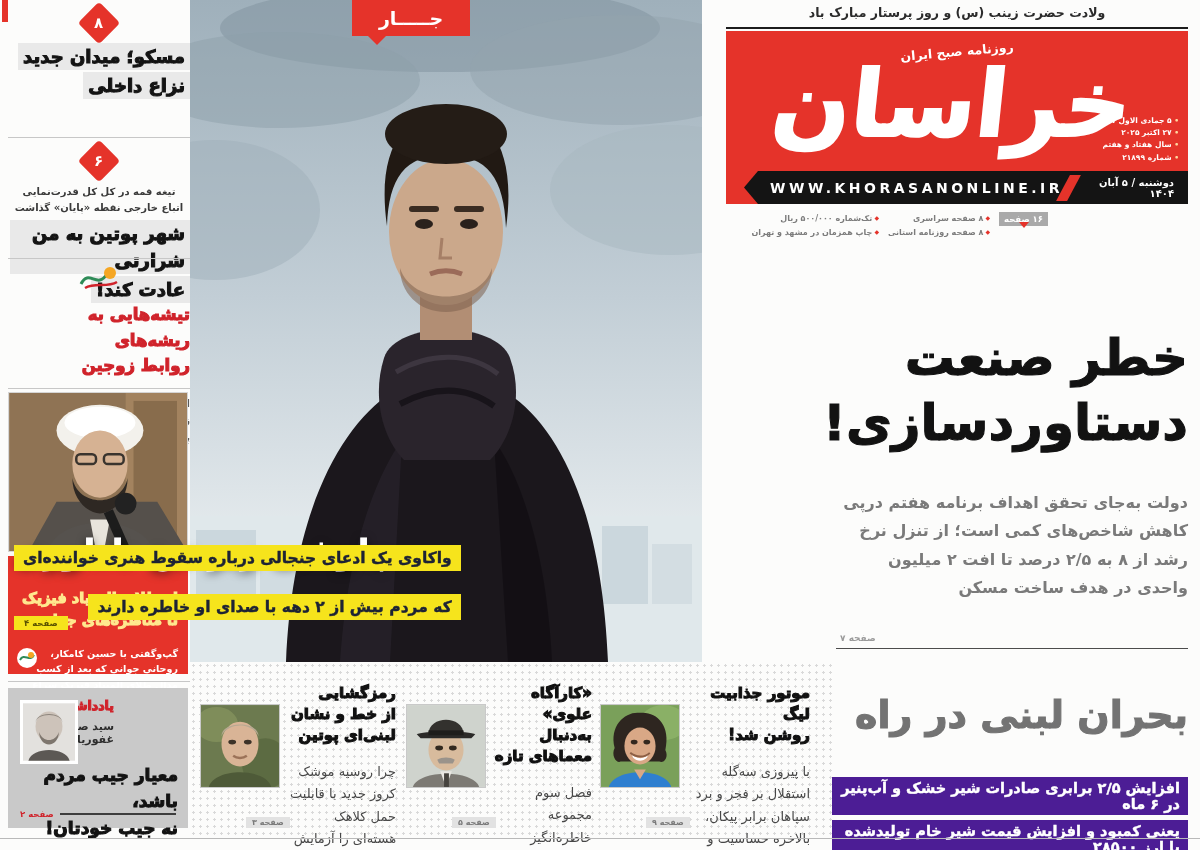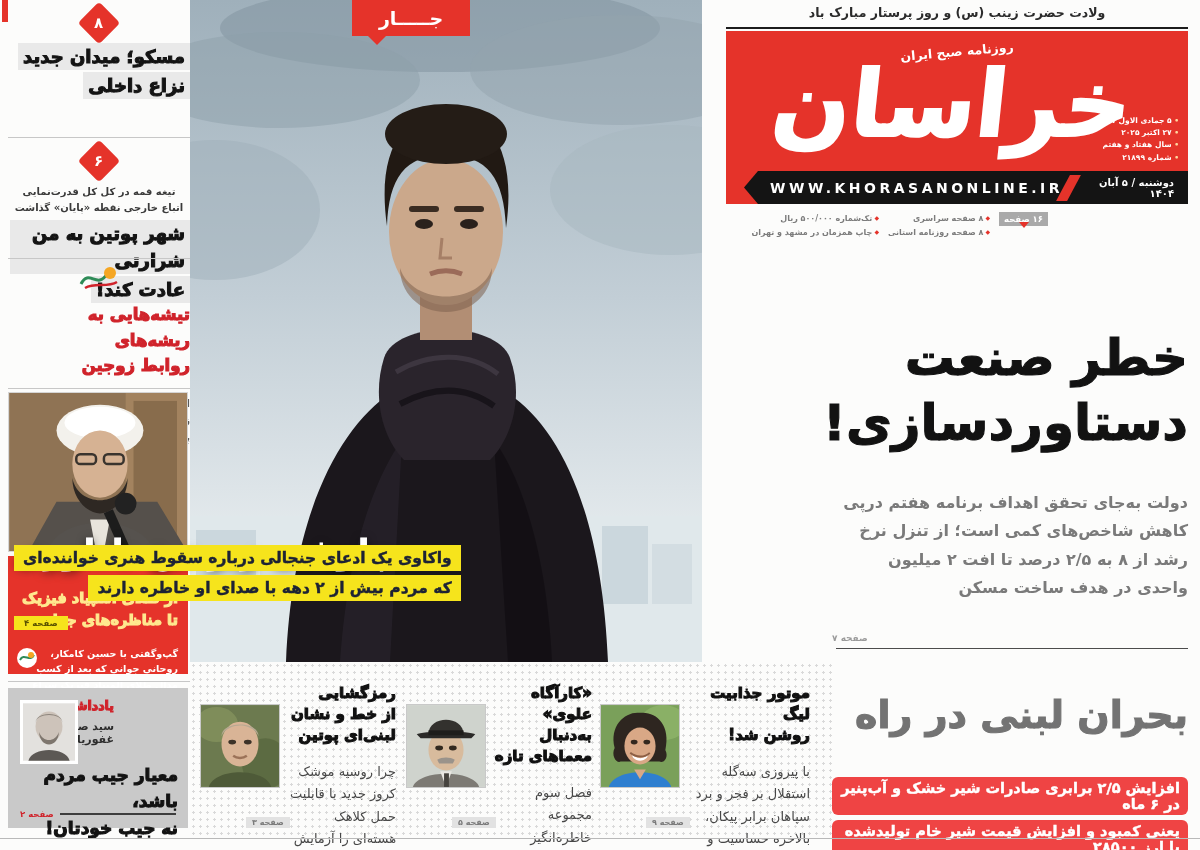--- a/index.html
+++ b/index.html
@@ -45,21 +45,21 @@
   
   .cphoto{left:190px;top:0;width:512px;height:662px;}
   .ctag{left:352px;top:0;width:118px;height:36px;background:#e5332a;color:#fff;
         display:flex;align-items:center;justify-content:center;font-size:19px;font-weight:bold;}
   .ctag:after{content:"";position:absolute;left:16px;bottom:-9px;
         border:9px solid transparent;border-top:9px solid #e5332a;border-bottom:0;}
   .cphl{left:14px;top:510px;color:#fff;font-size:33px;font-weight:bold;-webkit-text-stroke:.9px #fff;
         text-shadow:0 2px 10px rgba(0,0,0,.65);}
   .cpdeck{left:14px;top:545px;text-align:left;}
   .yline{display:block;width:max-content;background:#f6e41c;color:#1d2335;font-size:15.5px;
-         font-weight:bold;-webkit-text-stroke:.4px;padding:4px 9px;margin-bottom:4px;}
+         font-weight:bold;-webkit-text-stroke:.4px;padding:4px 9px;margin-bottom:23px;}
   .cpref{left:14px;top:616px;background:#f6e41c;color:#5a5200;font-size:8.5px;font-weight:bold;padding:2px 10px;}
 
   
   .bstrip{left:190px;top:662px;width:642px;height:174px;
           background-image:radial-gradient(#d9d9d9 1px,transparent 1.3px);background-size:7px 7px;}
   .bcol{position:absolute;top:6px;height:162px;}
   .bc1{left:10px;width:196px;} .bc2{left:216px;width:186px;} .bc3{left:410px;width:210px;}
   .btext{padding-left:88px;text-align:right;}
   .bhl{font-size:15px;line-height:1.4;color:#111;}
   .bbody{font-size:13px;color:#474747;line-height:1.72;margin-top:7px;font-weight:normal;}
@@ -86,28 +86,28 @@
   .inforow{left:828px;top:212px;width:220px;display:flex;gap:9px;align-items:flex-start;}
   .pbadge{background:#a9a9a9;color:#fff;font-size:8.5px;font-weight:bold;padding:2px 5px;position:relative;white-space:nowrap;}
   .pbadge:after{content:"";position:absolute;left:50%;bottom:-7px;margin-left:-5px;
         border:5px solid transparent;border-top:6px solid #e5332a;}
   .infocol{font-size:8px;color:#7c7c7c;line-height:1.8;font-weight:bold;white-space:nowrap;}
   .infocol div:before{content:"◆ ";color:#e5332a;font-size:6px;vertical-align:1px;}
 
   .lead{left:832px;top:292px;width:356px;text-align:right;}
   .leadh{font-size:50px;line-height:1.3;color:#121212;}
   .leaddeck{margin-top:24px;font-size:16px;font-weight:bold;color:#7a7a7a;line-height:1.78;}
-  .leadref{margin-top:30px;text-align:left;font-size:9px;color:#9a9a9a;font-weight:bold;}
+  .leadref{margin-top:30px;text-align:left;font-size:9px;color:#9a9a9a;font-weight:bold;margin-left:8px;}
 
   .midrule{left:836px;top:648px;width:352px;border-top:1.5px solid #4c4c4c;}
 
   .dairy{left:832px;top:658px;width:356px;text-align:right;}
   .dairyh{font-size:38px;line-height:1.35;color:#737373;}
-  .bline{display:inline-block;background:#ef4444;color:#fff;font-size:14.5px;font-weight:bold;
-         -webkit-text-stroke:.4px;padding:3px 8px;margin-top:5px;border-radius:6px;}
+  .bline{display:inline-block;background:#4c1d95;color:#fff;font-size:14.5px;font-weight:bold;
+         -webkit-text-stroke:.4px;padding:3px 8px;margin-top:5px;}
 
   .botline{left:0;top:838px;width:1200px;border-top:1px solid #b9b9b9;}
 </style>
 </head>
 <body>
 
 <div id="page">
 
   <div class="abs fold"></div>
 

